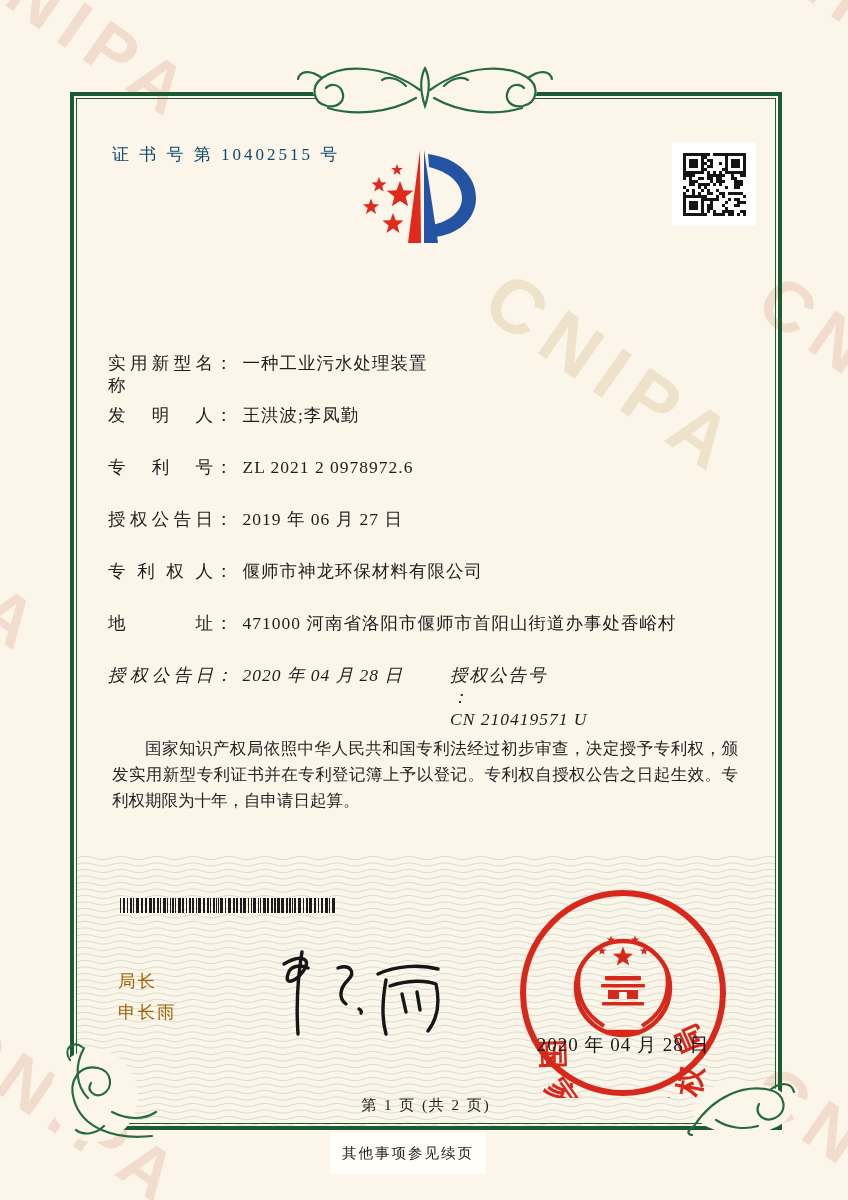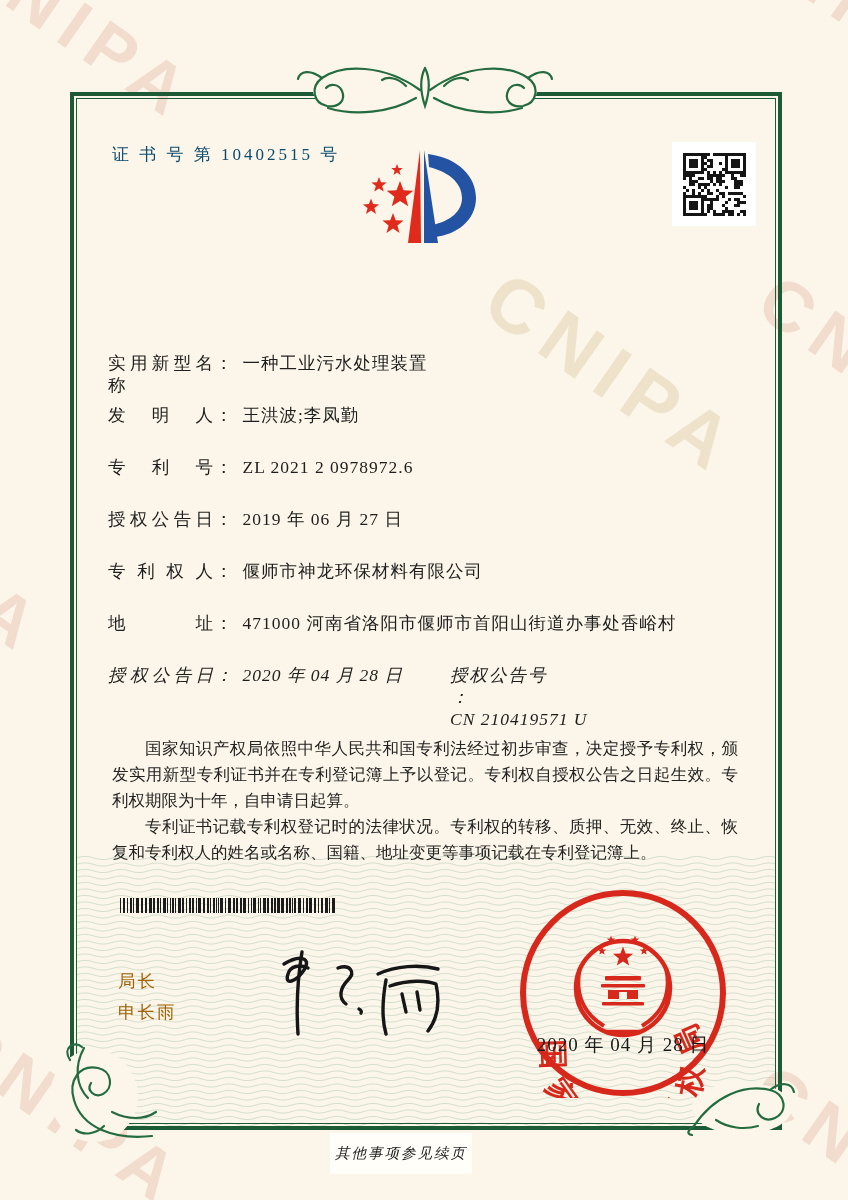--- a/index.html
+++ b/index.html
@@ -55,22 +55,22 @@
   #signature{position:absolute;left:240px;top:946px;}
   #signature path{fill:none;stroke:#161616;stroke-width:3.4;stroke-linecap:round;stroke-linejoin:round;}
 
   
   #seal{position:absolute;left:518px;top:888px;}
   #seal-date{position:absolute;left:518px;top:1032px;width:210px;text-align:center;font-size:19px;
              letter-spacing:1px;color:#1a1a1a;}
 
   #page-indicator{position:absolute;left:70px;width:712px;top:1096px;text-align:center;font-size:15px;
                   letter-spacing:2px;color:#222;}
-  #continuation{position:absolute;left:330px;top:1133px;background:#fffef9;padding:11px 5px;
-                font-size:14.5px;letter-spacing:2px;color:#1e1e1e;font-style:italic;}
+  #continuation{position:absolute;left:330px;top:1133px;background:#fffef9;padding:11px 12px;
+                font-size:14.5px;letter-spacing:2px;color:#1e1e1e;}
 </style>
 </head>
 <body>
 
 <div id="page">
 
   <span class="wm" id="wm1">CNIPA</span>
   <span class="wm" id="wm2">CNIPA</span>
   <span class="wm" id="wm3">CNIPA</span>
   <span class="wm" id="wm4">CNIPA</span>
@@ -447,21 +447,20 @@
       <span class="gpair2">
         <span style="letter-spacing:2px;">授权公告号</span>
           <span class="fcolon">：</span>
         <span class="fvalue">CN 210419571 U</span>
       </span>
     </div>
   </div>
 
   <div id="body-text">
     <p>国家知识产权局依照中华人民共和国专利法经过初步审查，决定授予专利权，颁发实用新型专利证书并在专利登记簿上予以登记。专利权自授权公告之日起生效。专利权期限为十年，自申请日起算。</p>
-    <p>专利证书记载专利权登记时的法律状况。专利权的转移、质押、无效、终止、恢复和专利权人的姓名或名称、国籍、地址变更等事项记载在专利登记簿上。</p>
   </div>
 
   <svg id="barcode" width="218" height="15">
       <rect x="0" y="0" width="1" height="15" fill="#1b1b1b"></rect>
       <rect x="3" y="0" width="2" height="15" fill="#1b1b1b"></rect>
       <rect x="7" y="0" width="1" height="15" fill="#1b1b1b"></rect>
       <rect x="10" y="0" width="2" height="15" fill="#1b1b1b"></rect>
       <rect x="13" y="0" width="1" height="15" fill="#1b1b1b"></rect>
       <rect x="16" y="0" width="3" height="15" fill="#1b1b1b"></rect>
       <rect x="21" y="0" width="2" height="15" fill="#1b1b1b"></rect>
@@ -562,15 +561,16 @@
       <path d="M90,102 h30 v9 h-30 z"></path>
       <rect x="101" y="104" width="8" height="7" fill="#fbf6e9"></rect>
       <rect x="84" y="114" width="42" height="3.5" rx="1"></rect>
       <path d="M62,80 C 56,106 66,126 86,138" fill="none" stroke="#d8281c" stroke-width="4"></path>
       <path d="M148,80 C 154,106 144,126 124,138" fill="none" stroke="#d8281c" stroke-width="4"></path>
       <path d="M88,144 h34" stroke="#d8281c" stroke-width="4.5"></path>
     </g>
   </svg>
   <div id="seal-date">2020 年 04 月 28 日</div>
 
+  <div id="page-indicator">第 1 页 (共 2 页)</div>
   <div id="continuation">其他事项参见续页</div>
 
 </div>
 
 </body></html>

